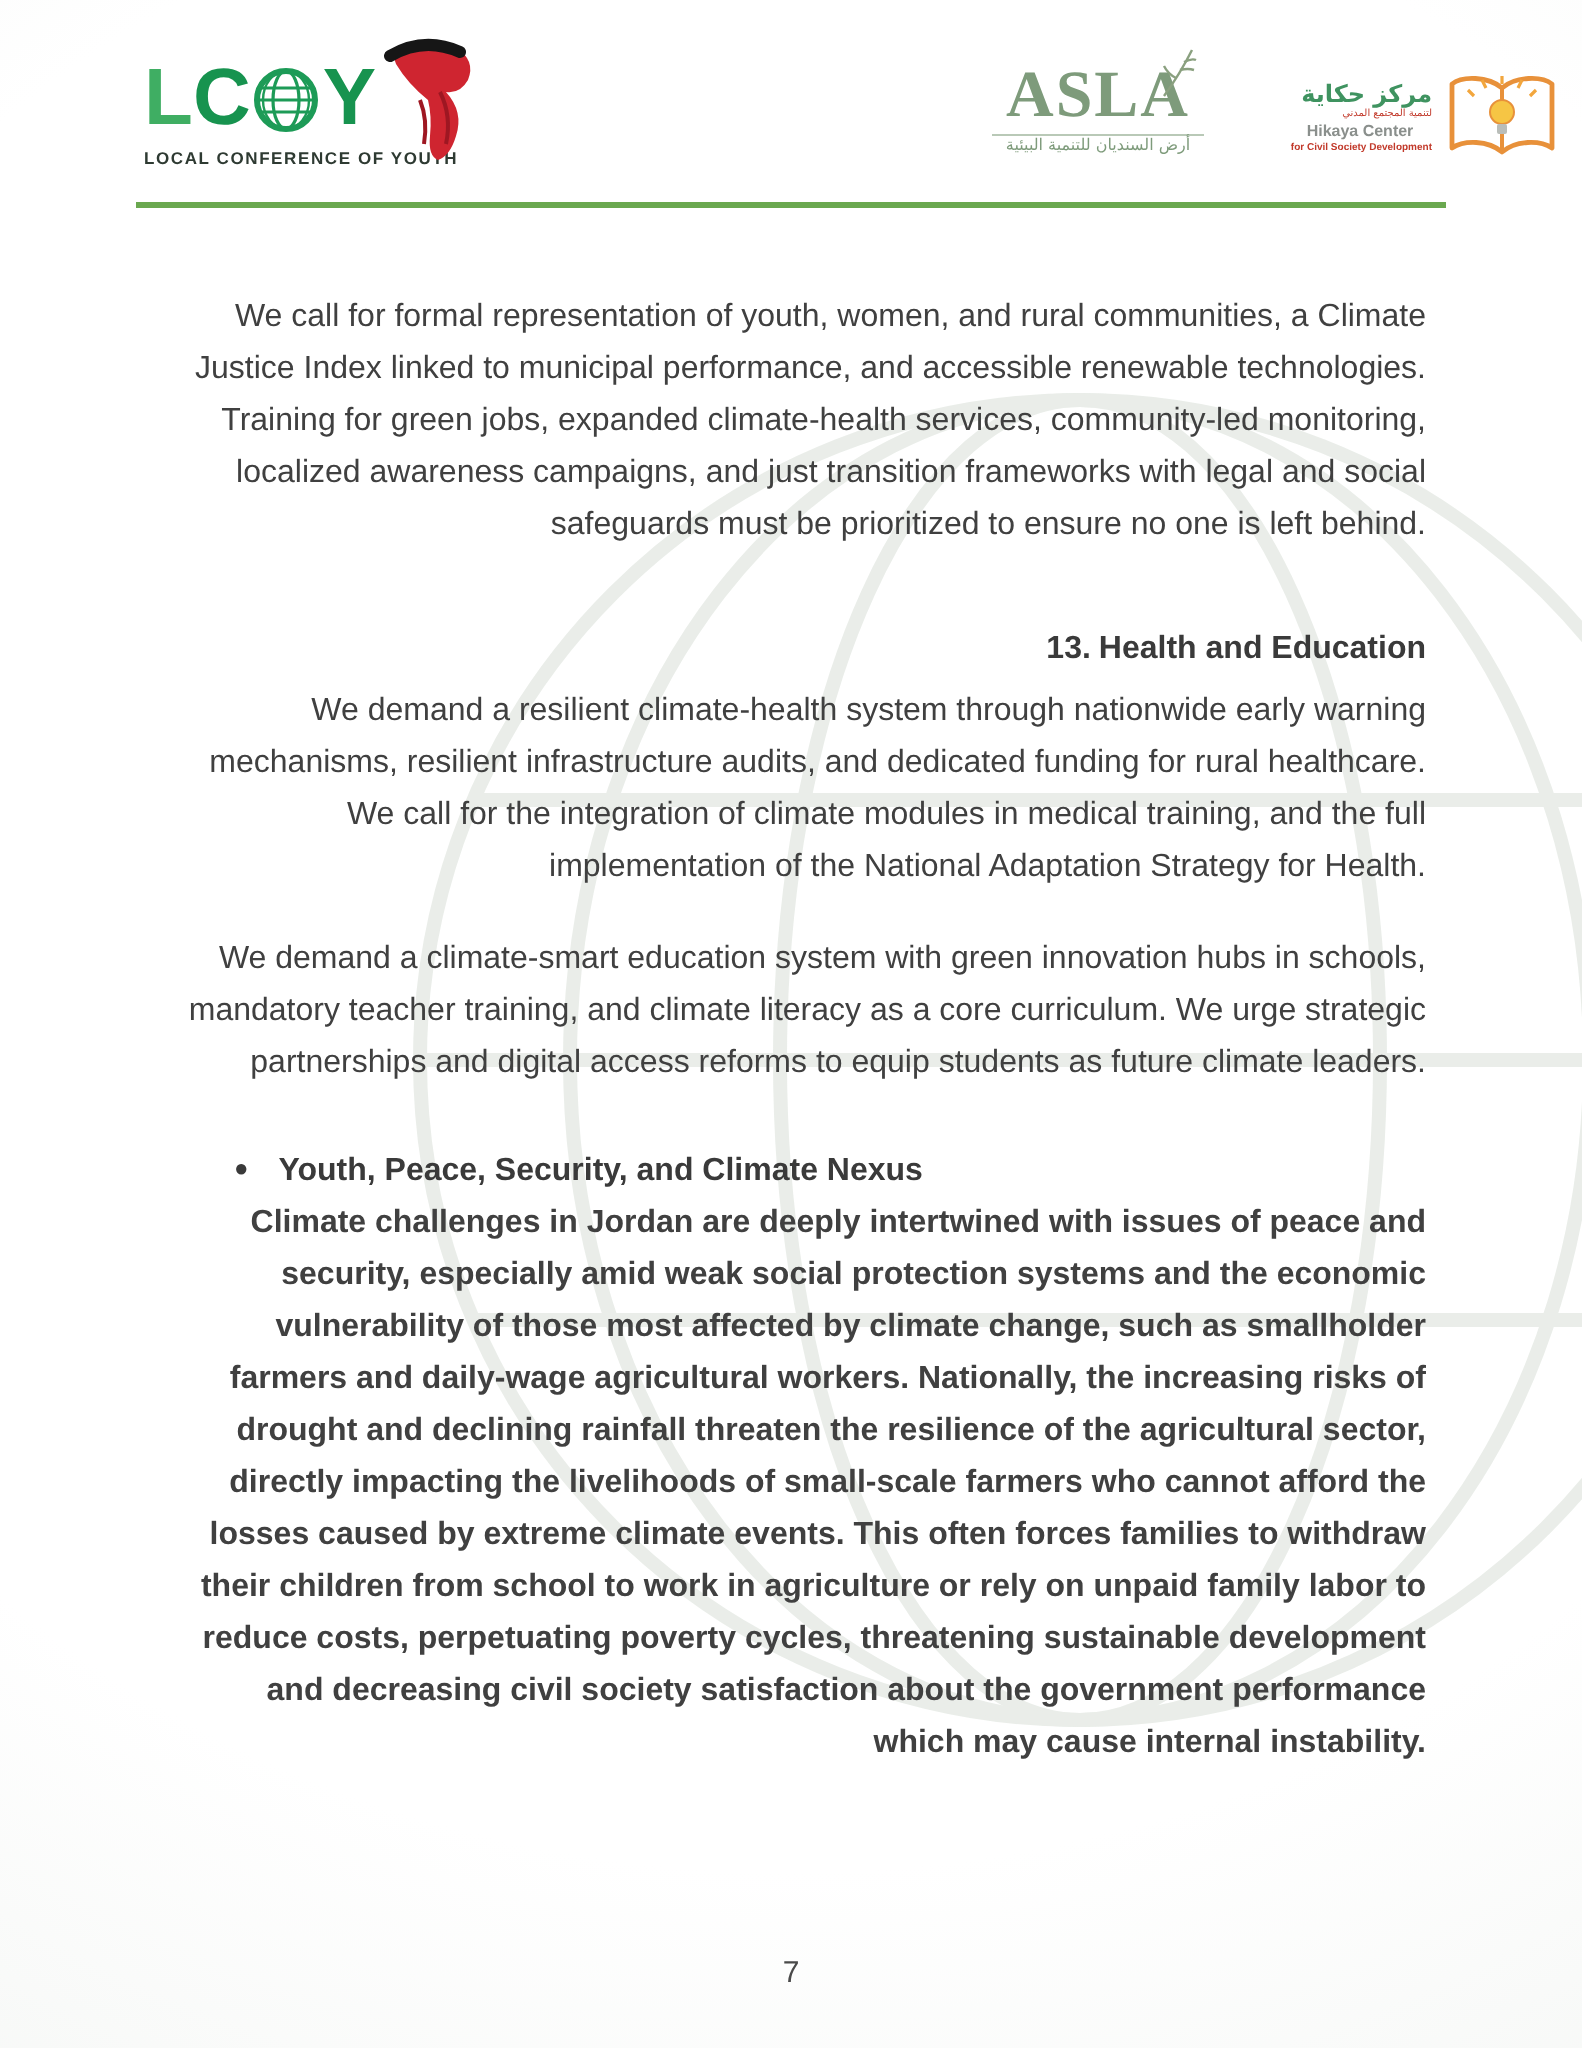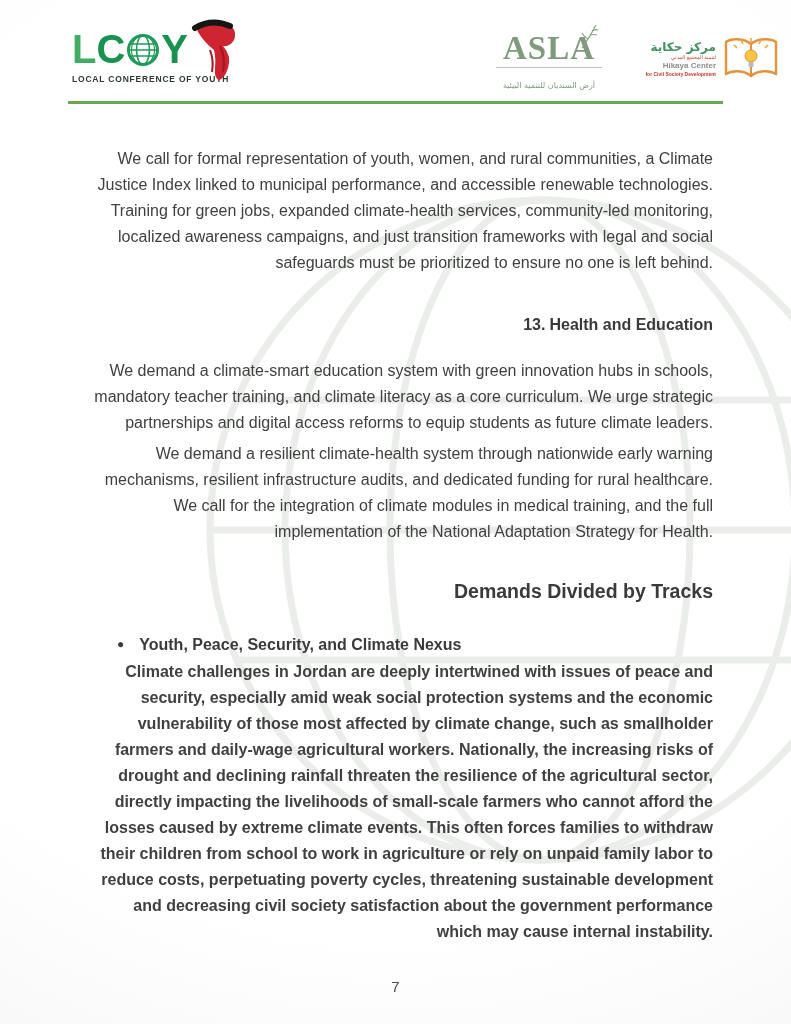--- a/index.html
+++ b/index.html
@@ -45,28 +45,28 @@
   .asla-word {
     position: relative;
     font-family: "Liberation Serif", serif;
     font-size: 33px; line-height: 34px; font-weight: 600;
     color: #7e9b7b; letter-spacing: 1px;
   }
   .asla-branch { position: absolute; right: 2px; top: -8px; }
   .asla-ar {
     font-family: "DejaVu Sans", sans-serif;
     font-size: 8px; color: #7e9b7b; margin-top: 2px;
-    border-top: 1px solid #b9c9b7; padding-top: 13px;
+    border-top: 1px solid #b9c9b7; padding-top: 0;
   }
 
   .hikaya { position: absolute; left: 644px; top: 36px; display: flex; align-items: center; gap: 6px; }
   .hikaya-text { width: 72px; text-align: right; }
   .hk-ar { font-family: "DejaVu Sans", sans-serif; font-size: 12px; font-weight: 700; color: #3f9360; line-height: 13px; }
   .hk-ar-sub { font-family: "DejaVu Sans", sans-serif; font-size: 5px; color: #c23a2b; line-height: 7px; }
-  .hk-en { font-size: 8px; font-weight: 700; color: #8a8f8c; line-height: 10px; }
+  .hk-en { font-size: 8px; font-weight: 700; color: #8a8f8c; line-height: 10px; text-align: center; }
   .hk-en-sub { font-size: 5px; font-weight: 700; color: #c23a2b; line-height: 6px; }
 
   .divider {
     position: absolute; left: 68px; top: 101px;
     width: 655px; height: 3px; background: #6aa84f;
   }
 
   
   .content {
     position: absolute; left: 93px; top: 146px; width: 620px;
@@ -173,25 +173,24 @@
   </div>
 
   <div class="content">
 
     <div class="para p1"> We call for formal representation of youth, women, and rural communities, a Climate Justice Index linked to municipal performance, and accessible renewable technologies. Training for green jobs, expanded climate-health services, community-led monitoring, localized awareness campaigns, and just transition frameworks with legal and social safeguards must be prioritized to ensure no one is left behind.</div>
 
     <div class="h-section">
       <span class="sec-num">13.</span><span>Health and Education</span>
     </div>
 
+    <div class="para p2">We demand a resilient climate-health system through nationwide early warning mechanisms, resilient infrastructure audits, and dedicated funding for rural healthcare. We call for the integration of climate modules in medical training, and the full implementation of the National Adaptation Strategy for Health.</div>
+
     <div class="para p3">We demand a climate-smart education system with green innovation hubs in schools, mandatory teacher training, and climate literacy as a core curriculum. We urge strategic partnerships and digital access reforms to equip students as future climate leaders.</div>
 
-    <div class="para p2">We demand a resilient climate-health system through nationwide early warning mechanisms, resilient infrastructure audits, and dedicated funding for rural healthcare. We call for the integration of climate modules in medical training, and the full implementation of the National Adaptation Strategy for Health.</div>
-
-    <div class="h-tracks">Demands Divided by Tracks</div>
 
     <div class="bullet-row">
       <span class="bullet-dot">●</span>
       <span>Youth, Peace, Security, and Climate Nexus</span>
     </div>
 
     <div class="para p4">Climate challenges in Jordan are deeply intertwined with issues of peace and security, especially amid weak social protection systems and the economic vulnerability of those most affected by climate change, such as smallholder farmers and daily-wage agricultural workers. Nationally, the increasing risks of drought and declining rainfall threaten the resilience of the agricultural sector, directly impacting the livelihoods of small-scale farmers who cannot afford the losses caused by extreme climate events. This often forces families to withdraw their children from school to work in agriculture or rely on unpaid family labor to reduce costs, perpetuating poverty cycles, threatening sustainable development and decreasing civil society satisfaction about the government performance which may cause internal instability.</div>
 
   </div>
 

